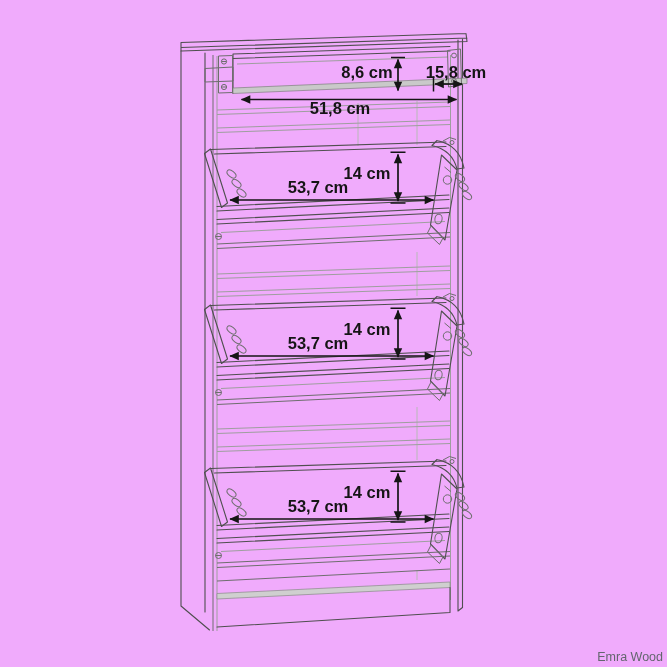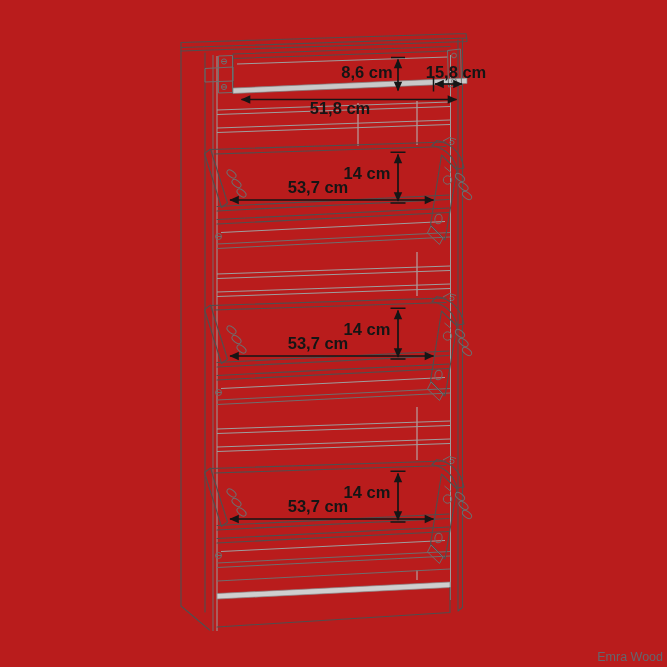--- a/index.html
+++ b/index.html
@@ -1,16 +1,16 @@
 <!DOCTYPE html>
 <html><head>
 <meta charset="utf-8">
 <style>
   html,body{margin:0;padding:0;background:#ffffff;}
-  .frame{position:relative;width:667px;height:667px;background:#b91c1c;overflow:hidden;
+  .frame{position:relative;width:667px;height:667px;background:#f0abfc;overflow:hidden;
          font-family:"Liberation Sans", sans-serif;}
   svg{position:absolute;left:0;top:0;}
   .dim-label{font-family:"Liberation Sans", sans-serif;font-weight:bold;font-size:16.5px;fill:#151515;}
   .watermark{font-family:"Liberation Sans", sans-serif;font-weight:400;font-size:12.5px;fill:#63666e;}
   .ln{stroke:#4f4f4f;stroke-width:1.1;fill:none;stroke-linejoin:round;stroke-linecap:round;}
   .ln-med{stroke:#6e6e6e;stroke-width:1;fill:none;}
   .ln-light{stroke:#9e9e9e;stroke-width:1;fill:none;}
   .ln-faint{stroke:#b8b8b8;stroke-width:1;fill:none;}
   .dim{stroke:#151515;stroke-width:1.7;fill:none;}
   .tick{stroke:#151515;stroke-width:1.5;fill:none;}

